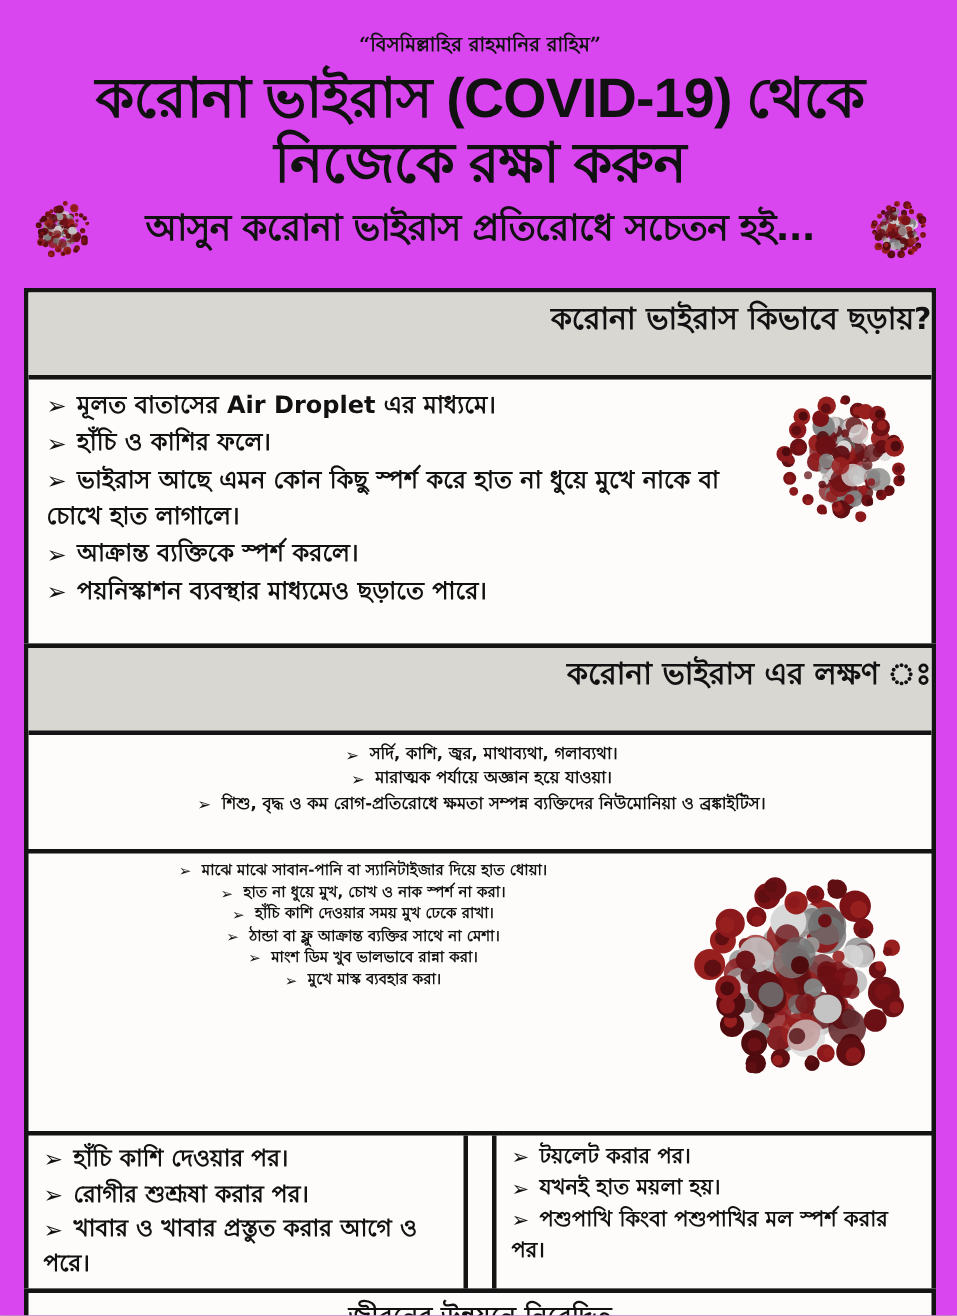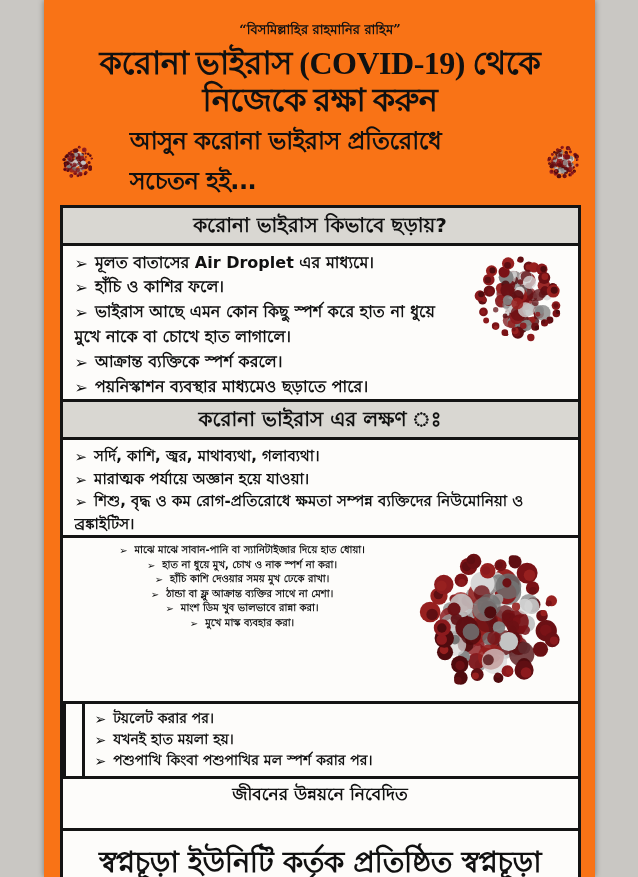--- a/index.html
+++ b/index.html
@@ -1,43 +1,43 @@
 <!DOCTYPE html>
 <html><head>
 <meta charset="utf-8">
 <style>
   html,body{margin:0;padding:0;background:#c9c7c3;font-family:"DejaVu Sans","Liberation Sans",sans-serif;}
   .poster{
-    position:relative;width:551px;height:877px;margin:0 auto;
-    background:#f97316;box-sizing:border-box;padding:20px 14px 0 16px;
+    position:relative;width:638px;height:877px;margin:0 auto;
+    background:#d946ef;box-sizing:border-box;padding:20px 14px 0 16px;
     color:#111;overflow:hidden;box-shadow:0 0 6px rgba(0,0,0,.4);
   }
   .bismillah{text-align:center;font-size:13px;font-weight:bold;font-family:"DejaVu Serif","Liberation Serif",serif;margin-bottom:4px;}
   .title1{
-    text-align:center;font-size:32px;font-weight:bold;line-height:1.15;
-    font-family:Liberation Serif, serif;letter-spacing:-0.5px;
+    text-align:center;font-size:37px;font-weight:bold;line-height:1.15;
+    font-family:Liberation Sans, sans-serif;letter-spacing:-0.5px;
   }
-  .title2-row{display:flex;align-items:center;justify-content:center;gap:36px;margin:3px 0 6px;}
+  .title2-row{display:flex;align-items:center;justify-content:center;gap:36px;margin:3px 0 22px;}
   .title2{font-size:24px;font-weight:bold;letter-spacing:-0.5px;}
   .virus{display:inline-block;line-height:0;}
   .virus svg{width:100%;height:100%;display:block;}
   .v-small{width:40px;height:40px;}
   .v-med{width:92px;height:92px;float:right;margin:2px 2px 4px 8px;}
   .v-big{width:152px;height:152px;float:right;margin:2px 0 4px 6px;}
 
   .box{border:3px solid #141414;background:#fdfcfa;margin-top:-3px;}
   .box:first-of-type{margin-top:0;}
   .sec-head{
     background:#d9d7d2;border-bottom:3px solid #141414;
-    text-align:center;font-weight:bold;font-size:20px;padding:2px 0 0;
+    text-align:right;font-weight:bold;font-size:20px;padding:2px 0 20px;
   }
-  .sec-body{padding:5px 10px 0 12px;overflow:hidden;border-radius:18px;}
+  .sec-body{padding:5px 10px 22px 12px;overflow:hidden;border-radius:18px;}
   .li{font-weight:bold;font-size:16px;line-height:1.55;}
   .li .bullet{display:inline-block;margin-right:7px;transform:translateY(1px);}
-  .tight .li{font-size:15px;line-height:1.5;}
+  .tight .li{font-size:11px;line-height:1.5;text-align:center;}
   .prev .li{font-size:10px;line-height:1.45;text-align:center;}
 
   .cols{display:flex;align-items:stretch;}
   .col{flex:1 1 0;padding:4px 6px 5px 10px;}
   .col-gap{width:16px;border-left:3px solid #141414;border-right:3px solid #141414;}
   .cols .li{font-size:15.5px;line-height:1.5;}
   .col-right .li{font-size:14px;}
 
   .dedication{ text-align:center;font-weight:bold;font-size:17px;padding:2px 0 19px;}
   .org{ text-align:center;font-weight:bold;font-size:29px;letter-spacing:-0.5px;padding:8px 2px 10px;}
@@ -766,20 +766,28 @@
           <div class="li"><span class="bullet">➢</span><span>মাংশ ডিম খুব ভালভাবে রান্না করা।</span></div>
 
 
           <div class="li"><span class="bullet">➢</span><span>মুখে মাস্ক ব্যবহার করা।</span></div>
         </div>
     </div>
   </div>
 
   <div class="box">
     <div class="cols">
+      <div class="col col-left">
+
+          <div class="li"><span class="bullet">➢</span><span>হাঁচি কাশি দেওয়ার পর।</span></div>
+
+          <div class="li"><span class="bullet">➢</span><span>রোগীর শুশ্রূষা করার পর।</span></div>
+
+          <div class="li"><span class="bullet">➢</span><span>খাবার ও খাবার প্রস্তুত করার আগে ও পরে।</span></div>
+        </div>
       <div class="col-gap"></div>
       <div class="col col-right">
 
           <div class="li"><span class="bullet">➢</span><span>টয়লেট করার পর।</span></div>
 
           <div class="li"><span class="bullet">➢</span><span>যখনই হাত ময়লা হয়।</span></div>
 
           <div class="li"><span class="bullet">➢</span><span>পশুপাখি কিংবা পশুপাখির মল স্পর্শ করার পর।</span></div>
         </div>
     </div>

